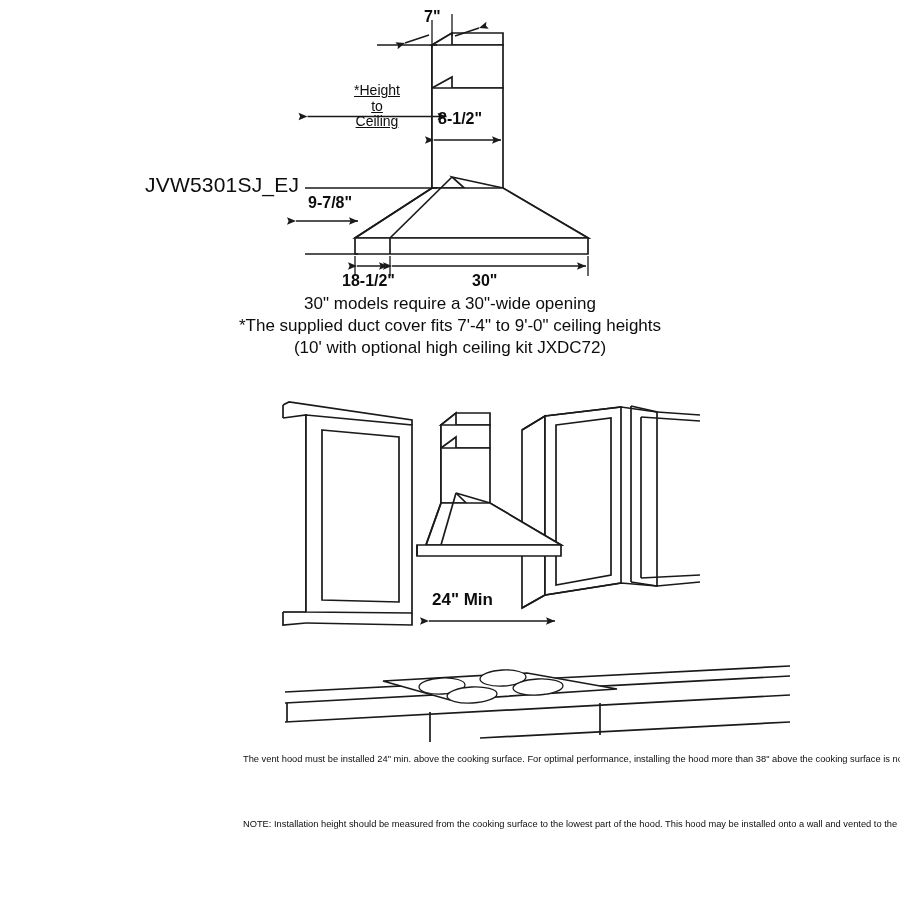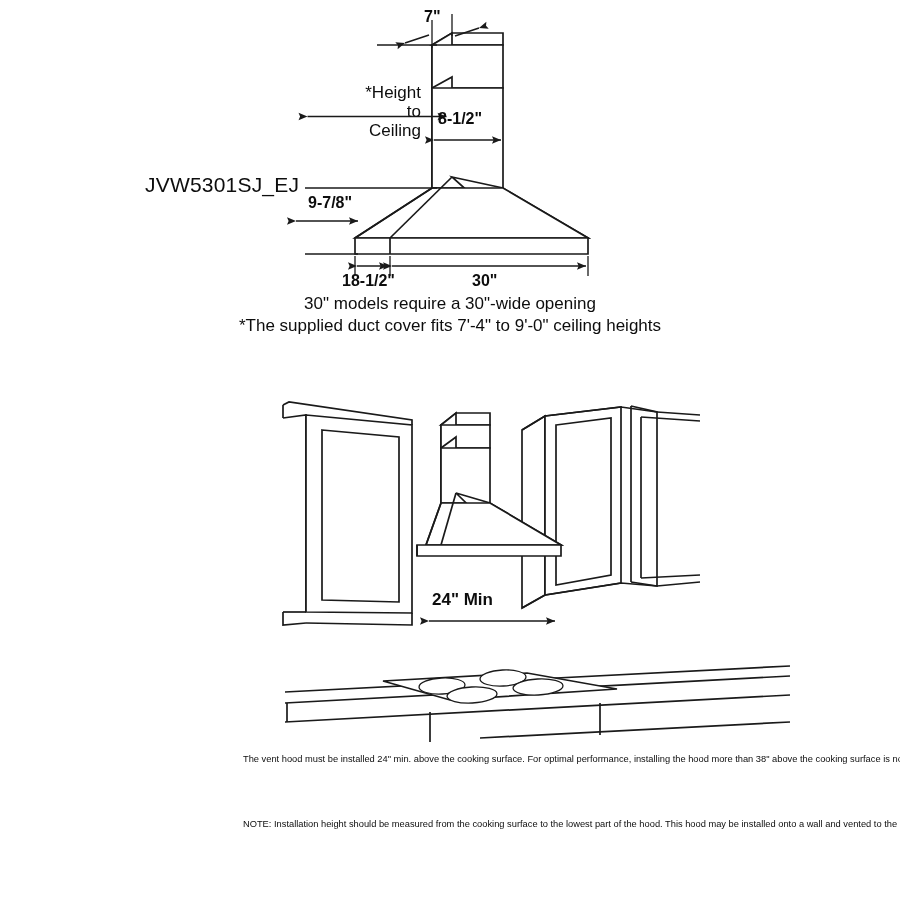--- a/index.html
+++ b/index.html
@@ -64,23 +64,24 @@
   .model-label {
     font-size: 21px;
     letter-spacing: 0.2px;
     margin-top: 37px;
   }
   .dim-label {
     font-size: 16px;
     font-weight: bold;
   }
   .htc-label {
-    font-size: 17px;
-    text-align: right;
+    font-size: 14px;
+    text-align: center;
     line-height: 1.12;
+    text-decoration: underline;
   }
   .caption {
     font-size: 17px;
     text-align: center;
     line-height: 1.28;
     width: 900px;
     left: 0;
   }
   .min-label {
     font-size: 17px;
@@ -192,20 +193,21 @@
 Ceiling</span></div>
 
   <div class="txt dim-label" style="left:308px; top:194px;">9-7/8"</div>
 
   <div class="txt dim-label" style="left:342px; top:272px;">18-1/2"</div>
 
   <div class="txt dim-label" style="left:472px; top:272px;">30"</div>
 
   <div class="txt caption" style="top:293px;">30" models require a 30"-wide opening</div>
   <div class="txt caption" style="top:315px;">*The supplied duct cover fits 7'-4" to 9'-0" ceiling heights</div>
+  <div class="txt caption" style="top:337px;">(10' with optional high ceiling kit JXDC72)</div>
 
   <svg class="layer" viewBox="0 0 900 900">
 
     <g>
 
       <polyline class="ln" points="283,405 289,402 412,420 412,425"></polyline>
       <polyline class="ln" points="283,418 306,415 306,612"></polyline>
 
       <polygon class="ln face" points="306,415 412,425 412,613 306,612"></polygon>
 

